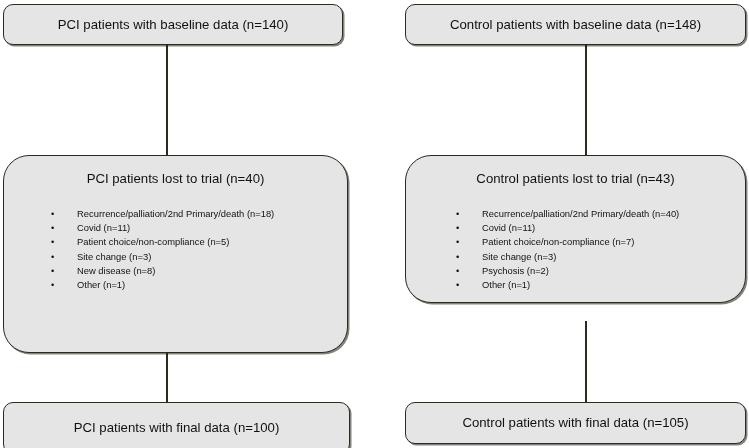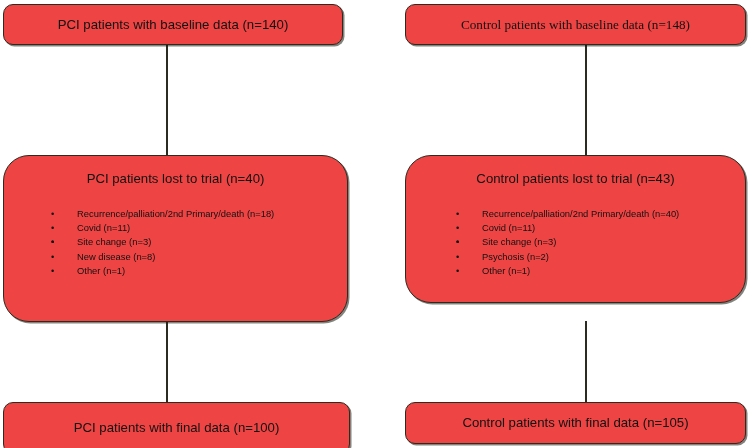--- a/index.html
+++ b/index.html
@@ -17,37 +17,37 @@
   }
   #flowchart {
     position: absolute;
     left: 0; top: 0;
     width: 749px;
     height: 448px;
   }
   .node {
     position: absolute;
     box-sizing: border-box;
-    background: #ef4444;
+    background: #e5e5e5;
     border: 1.6px solid #2b2b20;
     box-shadow: 1.5px 1.5px 0 0 rgba(30,30,20,0.55);
   }
   .node.terminal {
     border-radius: 10px;
   }
   .node.detail {
     border-radius: 26px;
   }
 
   
   #node-pci-baseline  { left: 3px;   top: 4px;   width: 340px; height: 41px; }
-  #node-ctrl-baseline { left: 405px; top: 4px;   width: 341px; height: 41px; font-family: Liberation Serif, serif; }
+  #node-ctrl-baseline { left: 405px; top: 4px;   width: 341px; height: 41px; }
 
   
-  #node-pci-lost      { left: 3px;   top: 155px; width: 345px; height: 167px; }
+  #node-pci-lost      { left: 3px;   top: 155px; width: 345px; height: 198px; }
   #node-ctrl-lost     { left: 405px; top: 155px; width: 341px; height: 148px; }
 
   
   #node-pci-final     { left: 3px;   top: 402px; width: 347px; height: 52px; }
   #node-ctrl-final    { left: 405px; top: 402px; width: 341px; height: 42px; }
 
   .terminal-label {
     position: absolute;
     left: 0; right: 0;
     top: 50%;
@@ -128,20 +128,21 @@
       <li>
         <span class="bullet-dot">•</span>
         <span>Recurrence/palliation/2nd Primary/death (n=18)</span>
       </li>
       <li>
         <span class="bullet-dot">•</span>
         <span>Covid (n=11)</span>
       </li>
       <li>
         <span class="bullet-dot">•</span>
+        <span>Patient choice/non-compliance (n=5)</span>
       </li>
       <li>
         <span class="bullet-dot">•</span>
         <span>Site change (n=3)</span>
       </li>
       <li>
         <span class="bullet-dot">•</span>
         <span>New disease (n=8)</span>
       </li>
       <li>
@@ -157,20 +158,21 @@
       <li>
         <span class="bullet-dot">•</span>
         <span>Recurrence/palliation/2nd Primary/death (n=40)</span>
       </li>
       <li>
         <span class="bullet-dot">•</span>
         <span>Covid (n=11)</span>
       </li>
       <li>
         <span class="bullet-dot">•</span>
+        <span>Patient choice/non-compliance (n=7)</span>
       </li>
       <li>
         <span class="bullet-dot">•</span>
         <span>Site change (n=3)</span>
       </li>
       <li>
         <span class="bullet-dot">•</span>
         <span>Psychosis (n=2)</span>
       </li>
       <li>

